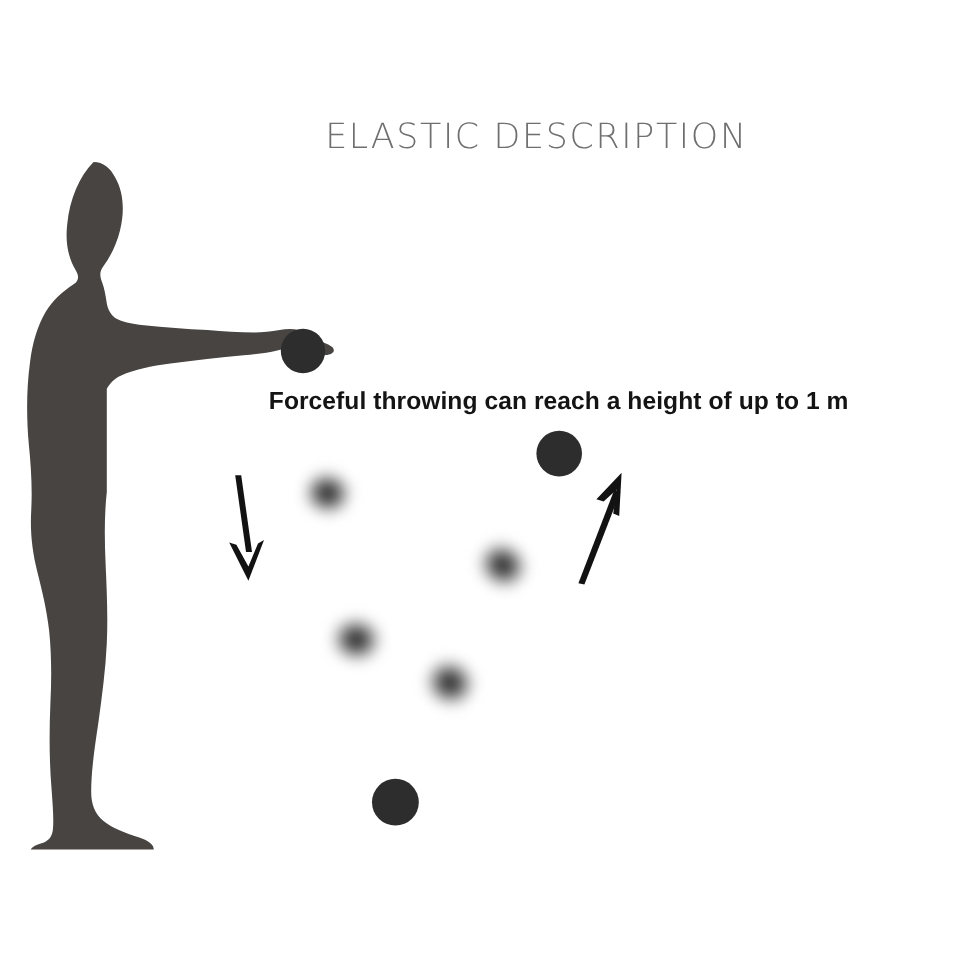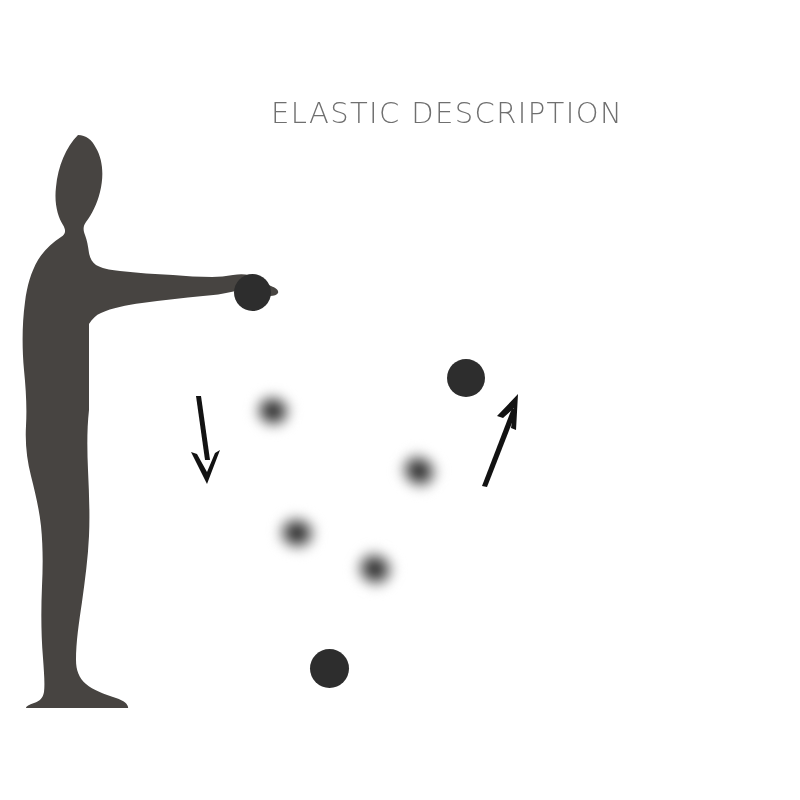--- a/index.html
+++ b/index.html
@@ -144,20 +144,21 @@
       C 83 112, 83 108, 86 104
       C 92 96, 97 86, 100 74
       C 104 58, 103 42, 96 30
       C 92 22, 86 17, 78 17
       Z"></path>
   </svg>
 
   <div class="ball" id="ball-hand"></div>
 
 
+  <div class="caption" id="caption-2">Forceful throwing can reach a height of up to 1 m</div>
 
   <div class="ball" id="ball-apex"></div>
 
   <div class="blur-ball" id="blur-1"></div>
   <div class="blur-ball" id="blur-3"></div>
 
   <div class="blur-ball" id="blur-4"></div>
   <div class="blur-ball" id="blur-2"></div>
 
   <div class="ball" id="ball-bottom"></div>

